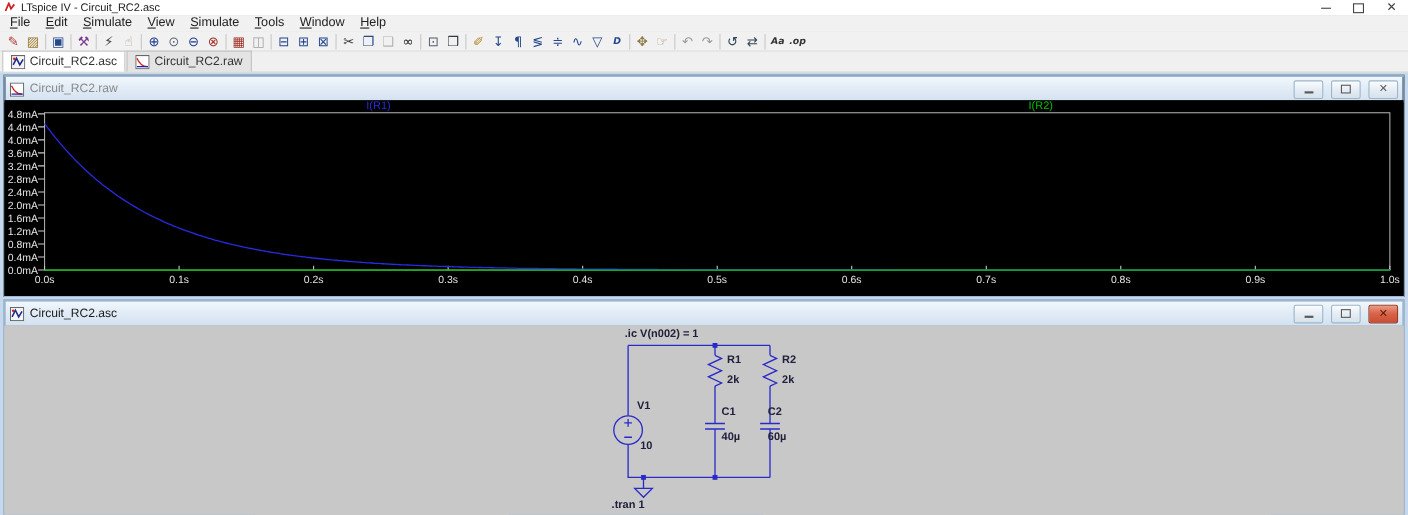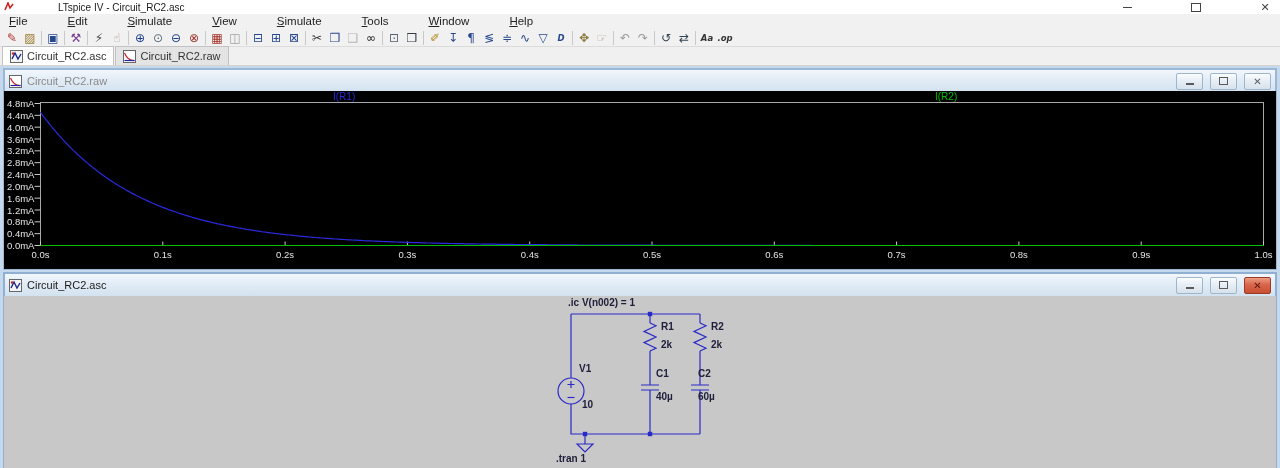--- a/index.html
+++ b/index.html
@@ -3,30 +3,30 @@
 <meta charset="utf-8">
 <style>
   html,body{margin:0;padding:0;}
   body{width:1280px;height:468px;position:relative;overflow:hidden;
        font-family:"Liberation Sans","DejaVu Sans",sans-serif;
        background:#c5d8ec;-webkit-font-smoothing:antialiased;}
   .abs{position:absolute;}
 
   
   #titlebar{left:0;top:0;width:1280px;height:14px;background:#ffffff;
-            display:flex;align-items:center;font-size:10px;color:#1a1a1a;gap:39px;}
+            display:flex;align-items:center;font-size:10px;color:#1a1a1a;}
   #app-logo{width:10px;height:10px;margin:0 5px 0 4px;flex:0 0 auto;}
   .cap-btn{width:30px;height:14px;display:flex;align-items:center;justify-content:center;color:#444;}
   #cap-min span{display:block;width:9px;height:1px;background:#444;}
   #cap-max span{display:block;width:8px;height:7px;border:1px solid #444;}
   #cap-close{font-size:11px;line-height:11px;}
   #cap-spacer{flex:1;}
 
   #menubar{left:0;top:14px;width:1280px;height:15px;background:#f1f1f1;
-           display:flex;align-items:center;font-size:11.5px;color:#222;padding-left:2px;box-sizing:border-box;gap:26px;}
+           display:flex;align-items:center;font-size:11.5px;color:#222;padding-left:2px;box-sizing:border-box;}
   .menu-item{display:inline-block;padding:0 7px;line-height:15px;}
   .menu-item::first-letter{text-decoration:underline;}
 
   #toolbar{left:0;top:29px;width:1280px;height:18px;background:#f1f1f1;border-bottom:1px solid #dcdcdc;
            display:flex;align-items:center;padding-left:3px;box-sizing:border-box;}
   .tb-btn{width:16px;height:16px;display:flex;align-items:center;justify-content:center;border:1px solid transparent;border-radius:2px;}
   .tb-glyph{font-size:12px;line-height:14px;font-family:"DejaVu Sans",sans-serif;}
   .tb-glyph.txt{font-size:8.5px;font-weight:bold;font-style:italic;}
   .tb-sep{width:1px;height:14px;background:#c8c8c8;margin:0 2px;}
 

